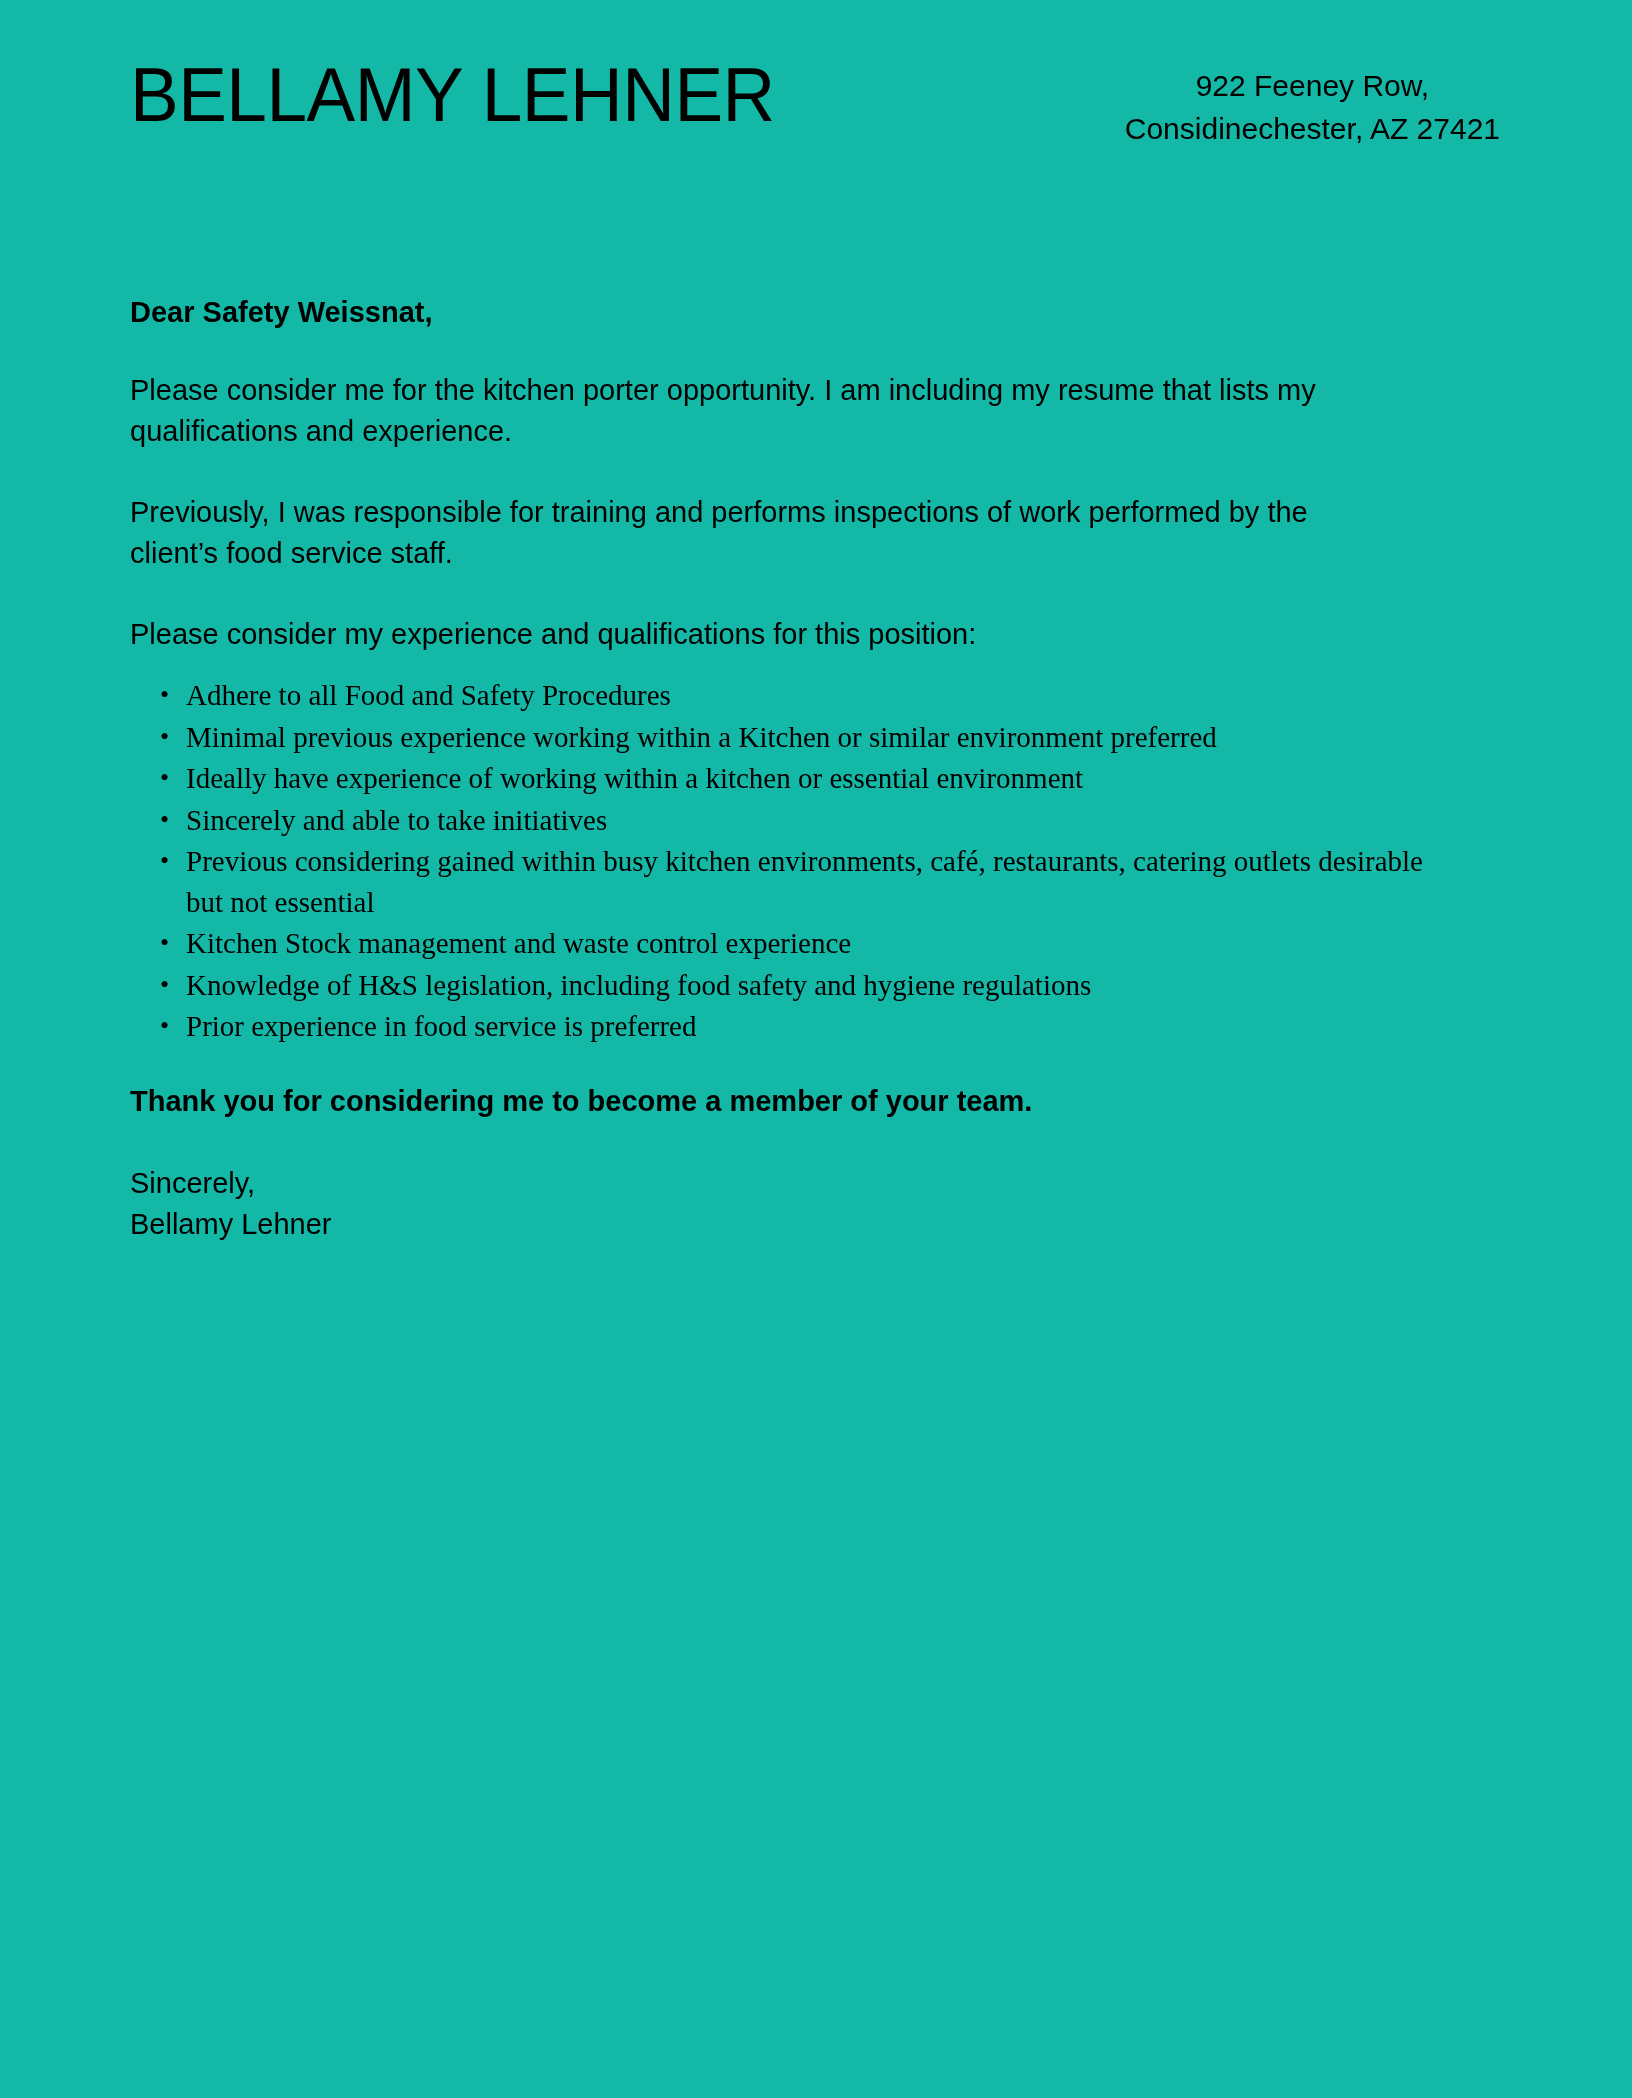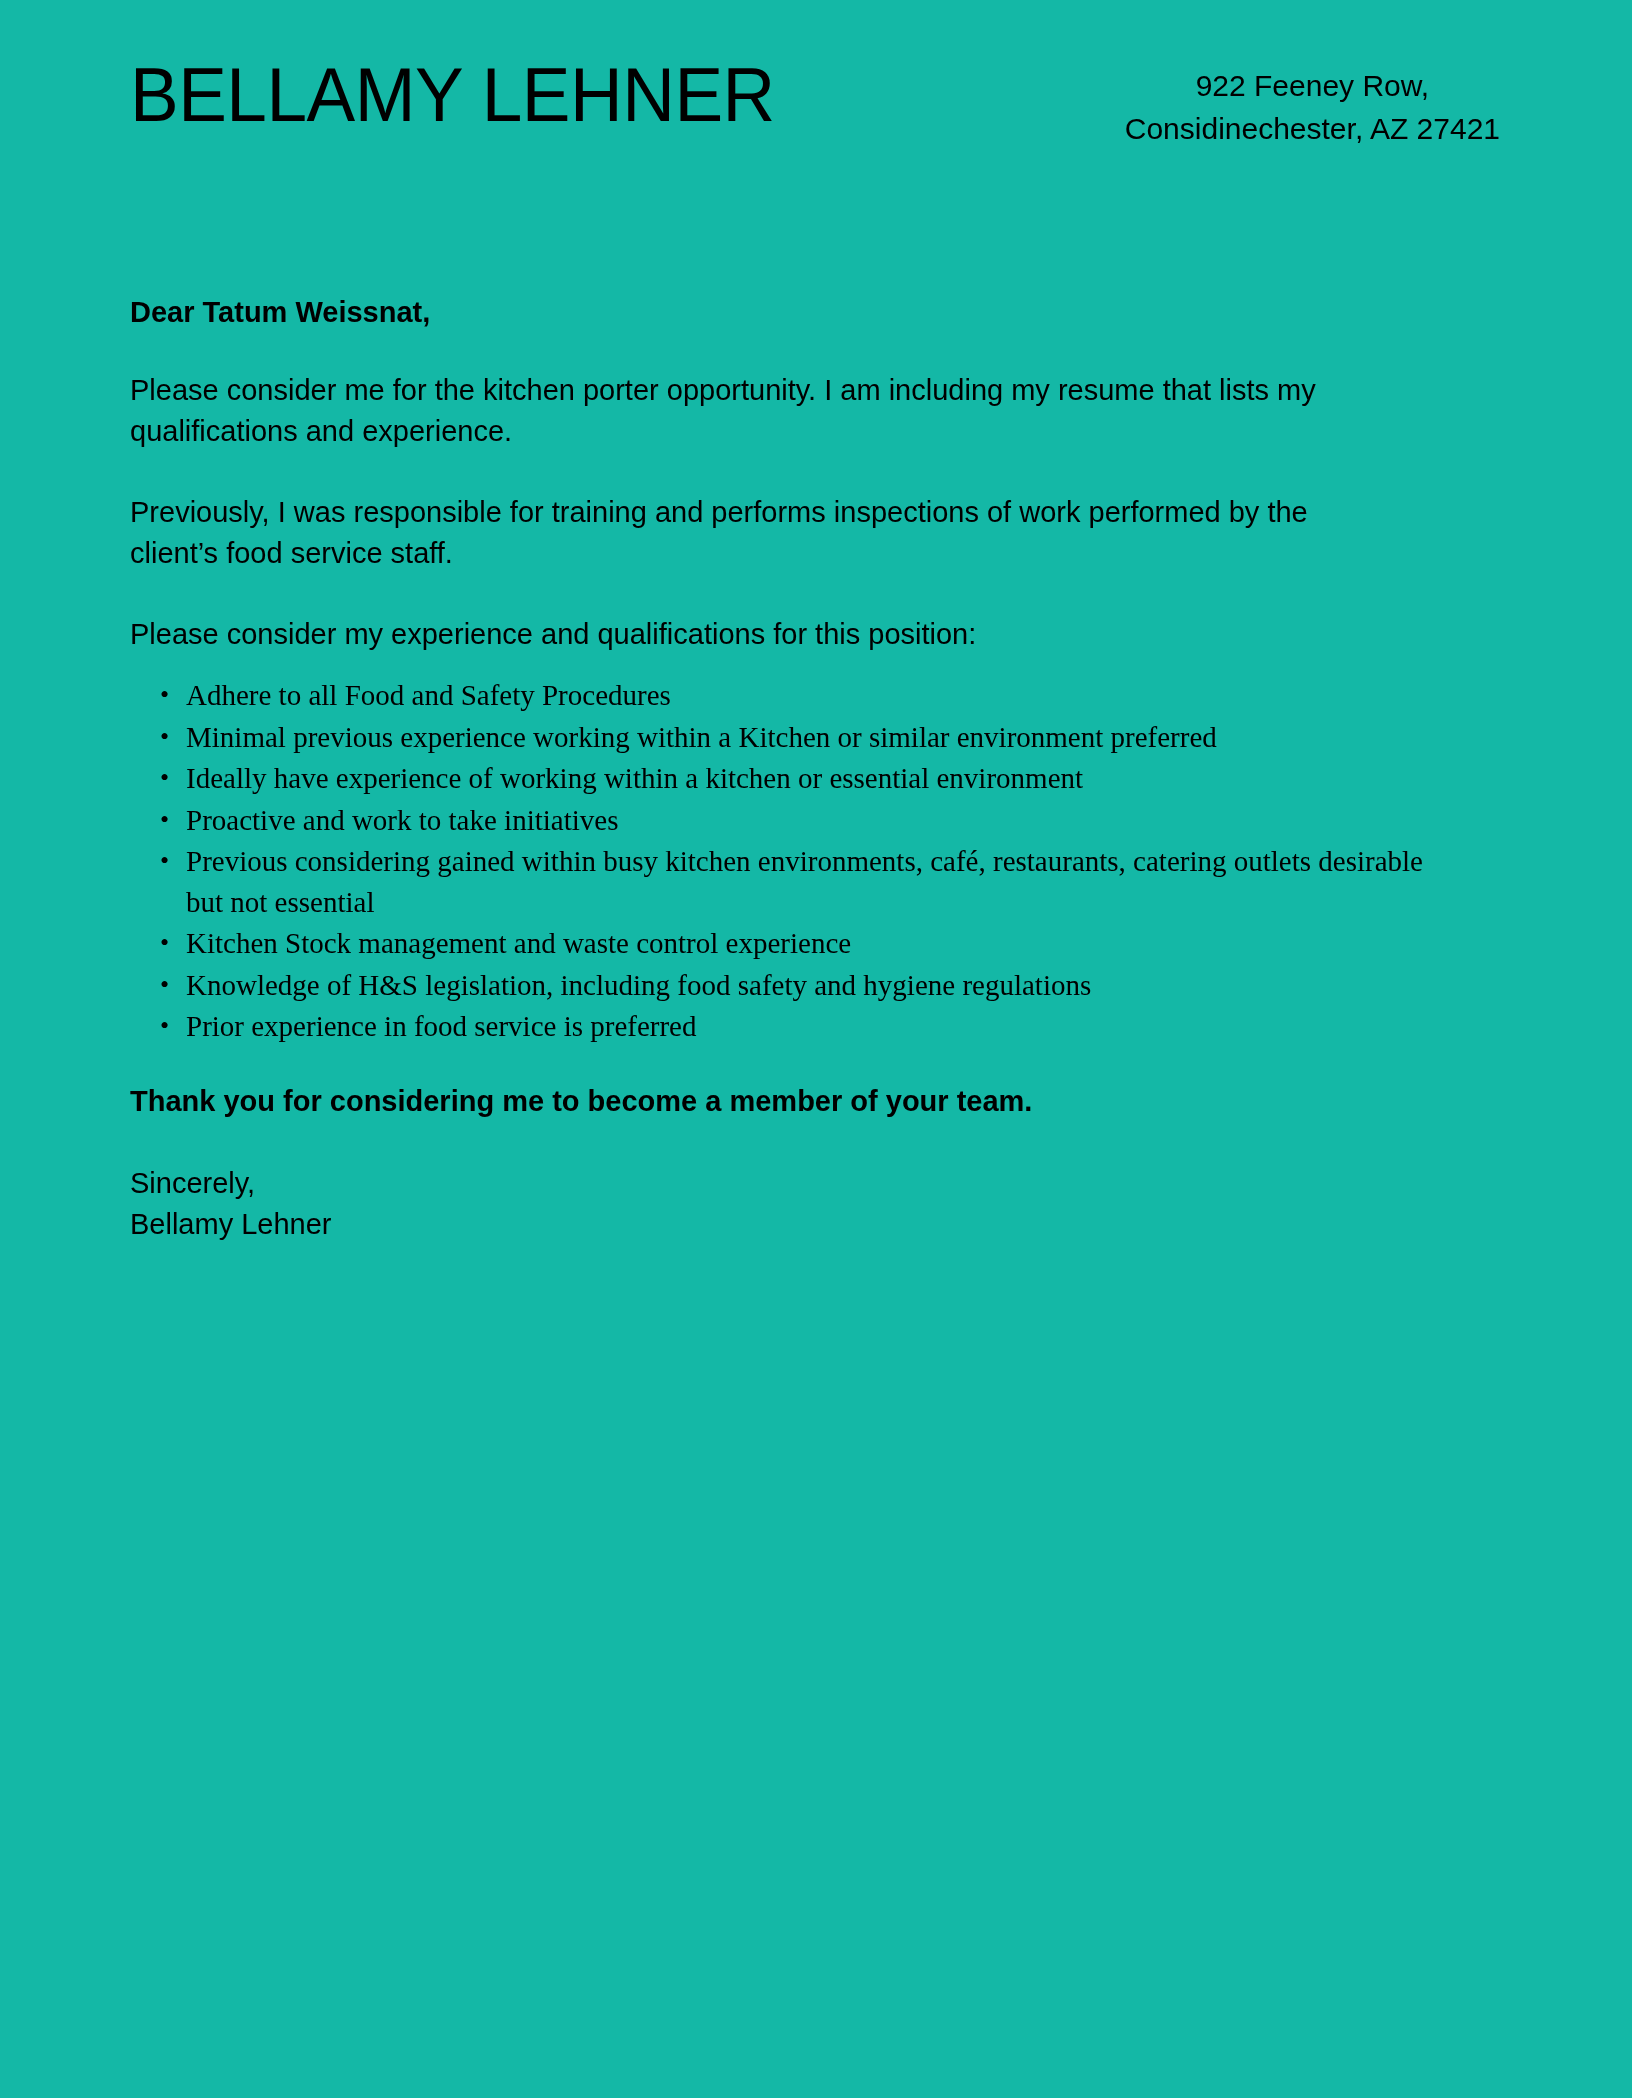--- a/index.html
+++ b/index.html
@@ -131,33 +131,33 @@
     <h1 class="applicant-name">BELLAMY LEHNER</h1>
 
     <div class="address-block">
       <span class="address-line">922 Feeney Row,</span>
       <span class="address-line">Considinechester, AZ 27421</span>
     </div>
   </div>
 
   <div class="letter-body">
 
-    <p class="salutation">Dear Tatum Weissnat,</p>
+    <p class="salutation">Dear Safety Weissnat,</p>
 
     <p class="para intro-para">Please consider me for the kitchen porter opportunity. I am including my resume that lists my qualifications and experience.</p>
 
     <p class="para prev-para">Previously, I was responsible for training and performs inspections of work performed by the client’s food service staff.</p>
 
     <p class="para lead-para">Please consider my experience and qualifications for this position:</p>
 
     <ul class="qualification-list">
       <li>Adhere to all Food and Safety Procedures</li>
       <li>Minimal previous experience working within a Kitchen or similar environment preferred</li>
       <li>Ideally have experience of working within a kitchen or essential environment</li>
-      <li>Proactive and work to take initiatives</li>
+      <li>Sincerely and able to take initiatives</li>
       <li>Previous considering gained within busy kitchen environments, café, restaurants, catering outlets desirable but not essential</li>
       <li>Kitchen Stock management and waste control experience</li>
       <li>Knowledge of H&amp;S legislation, including food safety and hygiene regulations</li>
       <li>Prior experience in food service is preferred</li>
     </ul>
 
     <p class="closing-thanks">Thank you for considering me to become a member of your team.</p>
 
     <div class="signoff">
       <span>Sincerely,</span>

